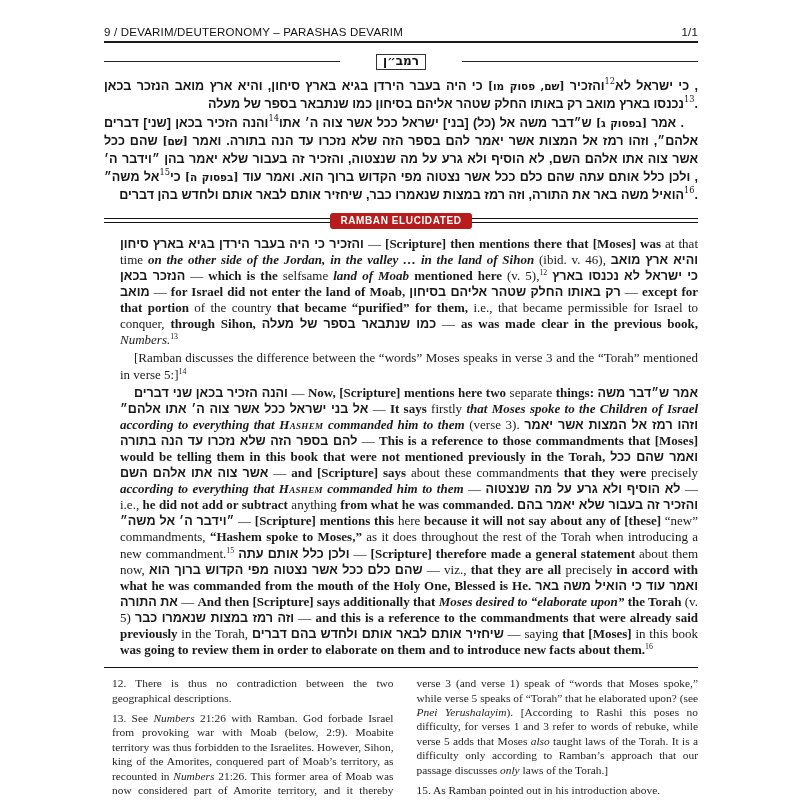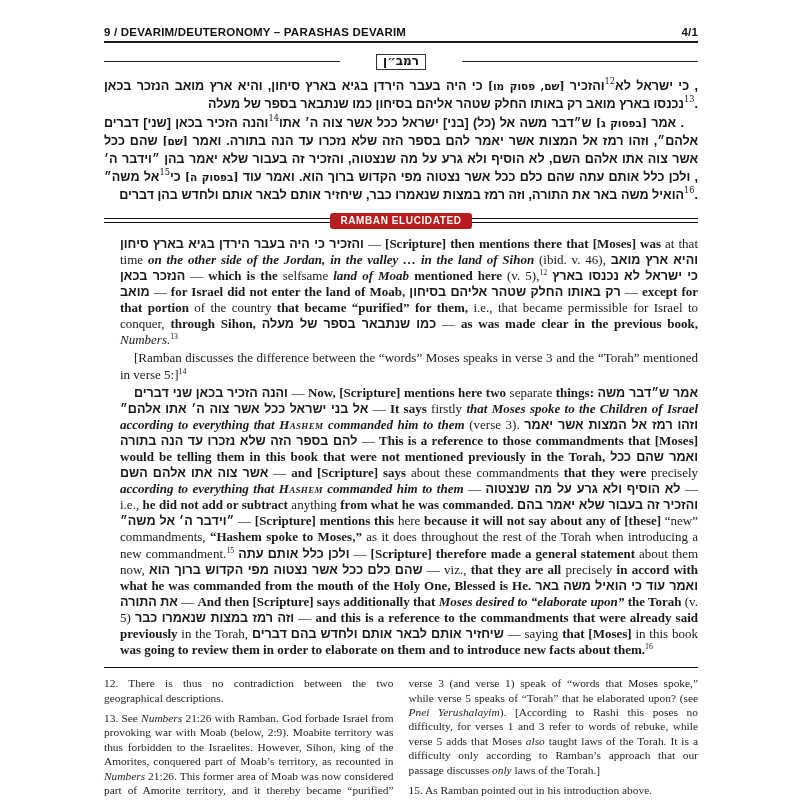--- a/index.html
+++ b/index.html
@@ -7,21 +7,21 @@
     width:800px;height:800px;background:#ffffff;position:relative;
     font-family:"Liberation Serif", serif;color:#1c1c1c;overflow:hidden;
     box-sizing:border-box;
   }
   .page{
     position:absolute;left:104px;top:26px;width:594px;
   }
   
   .hdr{
     display:flex;justify-content:space-between;align-items:center;
-    font-family:"Liberation Sans", sans-serif;font-weight:bold;
+    font-family:"Liberation Sans", sans-serif;font-weight:normal;
     font-size:11.5px;letter-spacing:.2px;color:#111;
     padding-bottom:3px;border-bottom:2.5px solid #1a1a1a;
   }
   
   .rdiv{display:flex;align-items:center;margin-top:11px;gap:36px;}
   .rdiv .ln{flex:1;border-top:1.2px solid #222;height:0;}
   .rdiv .lbl{
     font-family:"DejaVu Serif","DejaVu Sans",serif;font-weight:bold;
     font-size:12px;padding:0 6px;border:1px solid #333;line-height:1.15;
     color:#111;
@@ -59,31 +59,31 @@
     font-size:12.6px;unicode-bidi:embed;
   }
   .seg-hesm{
     font-family:"DejaVu Serif","DejaVu Sans",serif;font-weight:bold;
     font-size:10.5px;unicode-bidi:embed;
   }
   
   .fnrule{border-top:1.6px solid #111;margin-top:9px;}
   .fns{display:flex;gap:15px;margin-top:8px;}
   .fncol{flex:1;font-size:11.4px;line-height:14.4px;text-align:justify;color:#1d1d1d;}
-  .fncol .fn{margin:0 0 6px 0;}
+  .fncol .fn{margin:0 0 6px 8px;}
 </style>
 </head>
 <body>
 
 <div class="canvas">
   <div class="page">
 
     <div class="hdr">
       <span>9 / DEVARIM/DEUTERONOMY  –  PARASHAS DEVARIM</span>
-      <span>4/1</span>
+      <span>1/1</span>
     </div>
 
     <div class="rdiv">
       <span class="ln"></span>
       <span class="lbl">רמב״ן</span>
       <span class="ln"></span>
     </div>
 
     <div class="heb-block">
       <div class="heb-para"><span class="seg-he">והזכיר </span><span class="seg-hesm">[שם, פסוק מו]</span><span class="seg-he"> כי היה בעבר הירדן בגיא בארץ סיחון, והיא ארץ מואב הנזכר בכאן</span><span class="seg-sup">12</span><span class="seg-he">, כי ישראל לא נכנסו בארץ מואב רק באותו החלק שטהר אליהם בסיחון כמו שנתבאר בספר של מעלה</span><span class="seg-sup">13</span><span class="seg-he">.</span></div>

